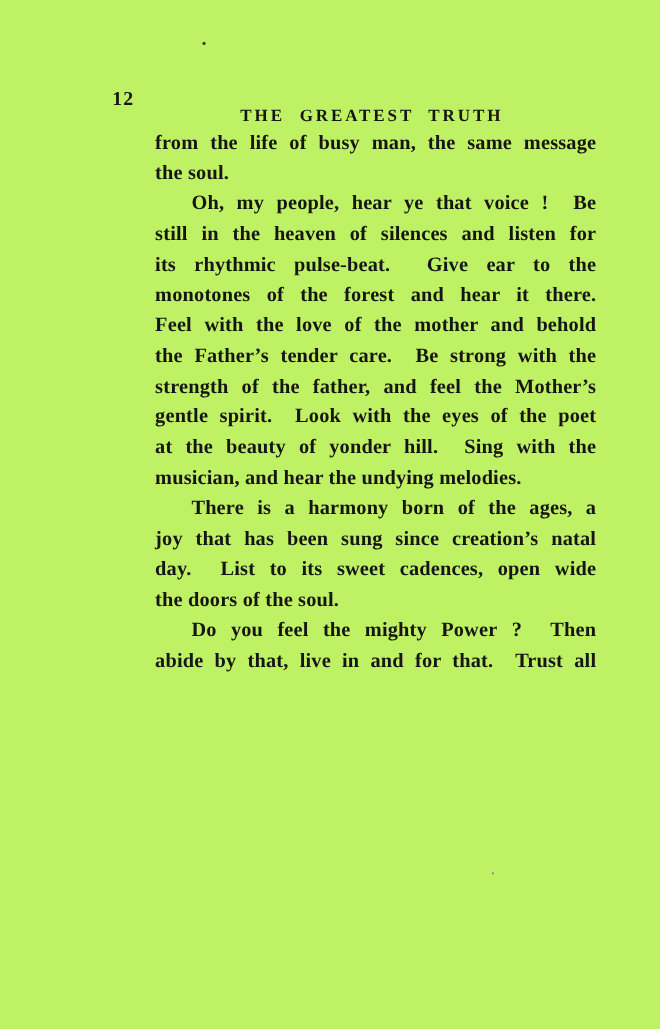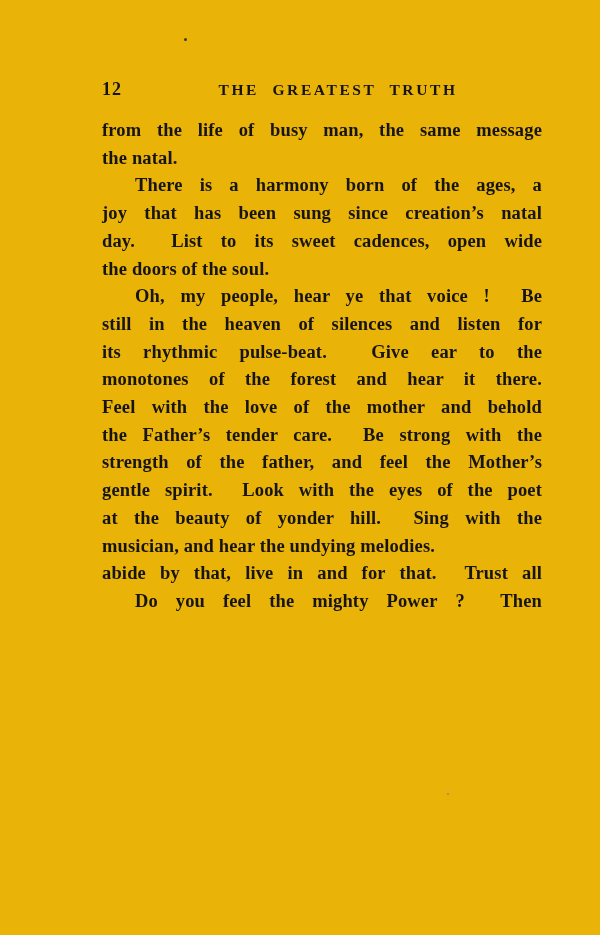--- a/index.html
+++ b/index.html
@@ -4,21 +4,21 @@
 <style>
   html, body {
     margin: 0;
     padding: 0;
     background: #ffffff;
   }
   .page {
     position: relative;
     width: 600px;
     height: 935px;
-    background: #eab308;
+    background: #bef264;
     color: #171513;
     font-family: "Liberation Serif", "DejaVu Serif", serif;
     overflow: hidden;
   }
   .header {
     position: absolute;
     top: 79px;
     left: 102px;
     width: 440px;
     height: 22px;
@@ -28,41 +28,42 @@
     left: 0;
     top: 0;
     font-size: 18px;
     font-weight: 700;
     letter-spacing: 1px;
   }
   .running-title {
     position: absolute;
     left: 0;
     right: 0;
-    top: 2px;
+    top: 18px;
     text-align: center;
     transform: translateX(16px);
     font-size: 15.5px;
     font-weight: 700;
     letter-spacing: 2.6px;
     word-spacing: 7px;
   }
   .body-text {
     position: absolute;
     top: 117px;
     left: 102px;
     width: 440px;
   }
   .line {
     font-size: 18.5px;
     font-weight: 700;
     line-height: 27.7px;
     letter-spacing: 0.15px;
     text-align: justify;
     text-align-last: justify;
+    margin-left: 39px;
   }
   .line.last {
     text-align-last: left;
   }
   .line.indent {
     text-indent: 33px;
   }
   .speck {
     position: absolute;
     border-radius: 50%;
@@ -91,45 +92,45 @@
 
   <div class="header">
     <span class="pagenum">12</span>
     <span class="running-title">THE GREATEST TRUTH</span>
   </div>
 
   <div class="body-text">
 
     <div class="para">
       <div class="line">from the life of busy man, the same message</div>
-      <div class="line last">the natal.</div>
-    </div>
-
-    <div class="para">
-      <div class="line indent">There is a harmony born of the ages, a</div>
-      <div class="line">joy that has been sung since creation’s natal</div>
-      <div class="line">day.&nbsp; List to its sweet cadences, open wide</div>
-      <div class="line last">the doors of the soul.</div>
+      <div class="line last">the soul.</div>
     </div>
 
     <div class="para">
       <div class="line indent">Oh, my people, hear ye that voice&nbsp;!&nbsp; Be</div>
       <div class="line">still in the heaven of silences and listen for</div>
       <div class="line">its rhythmic pulse-beat.&nbsp; Give ear to the</div>
       <div class="line">monotones of the forest and hear it there.</div>
       <div class="line">Feel with the love of the mother and behold</div>
       <div class="line">the Father’s tender care.&nbsp; Be strong with the</div>
       <div class="line">strength of the father, and feel the Mother’s</div>
       <div class="line">gentle spirit.&nbsp; Look with the eyes of the poet</div>
       <div class="line">at the beauty of yonder hill.&nbsp; Sing with the</div>
       <div class="line last">musician, and hear the undying melodies.</div>
     </div>
 
     <div class="para">
+      <div class="line indent">There is a harmony born of the ages, a</div>
+      <div class="line">joy that has been sung since creation’s natal</div>
+      <div class="line">day.&nbsp; List to its sweet cadences, open wide</div>
+      <div class="line last">the doors of the soul.</div>
+    </div>
+
+    <div class="para">
+      <div class="line indent">Do you feel the mighty Power&nbsp;?&nbsp; Then</div>
       <div class="line">abide by that, live in and for that.&nbsp; Trust all</div>
-      <div class="line indent">Do you feel the mighty Power&nbsp;?&nbsp; Then</div>
     </div>
 
   </div>
 
   <span class="speck speck-bottom"></span>
 
 </div>
 
 </body></html>

